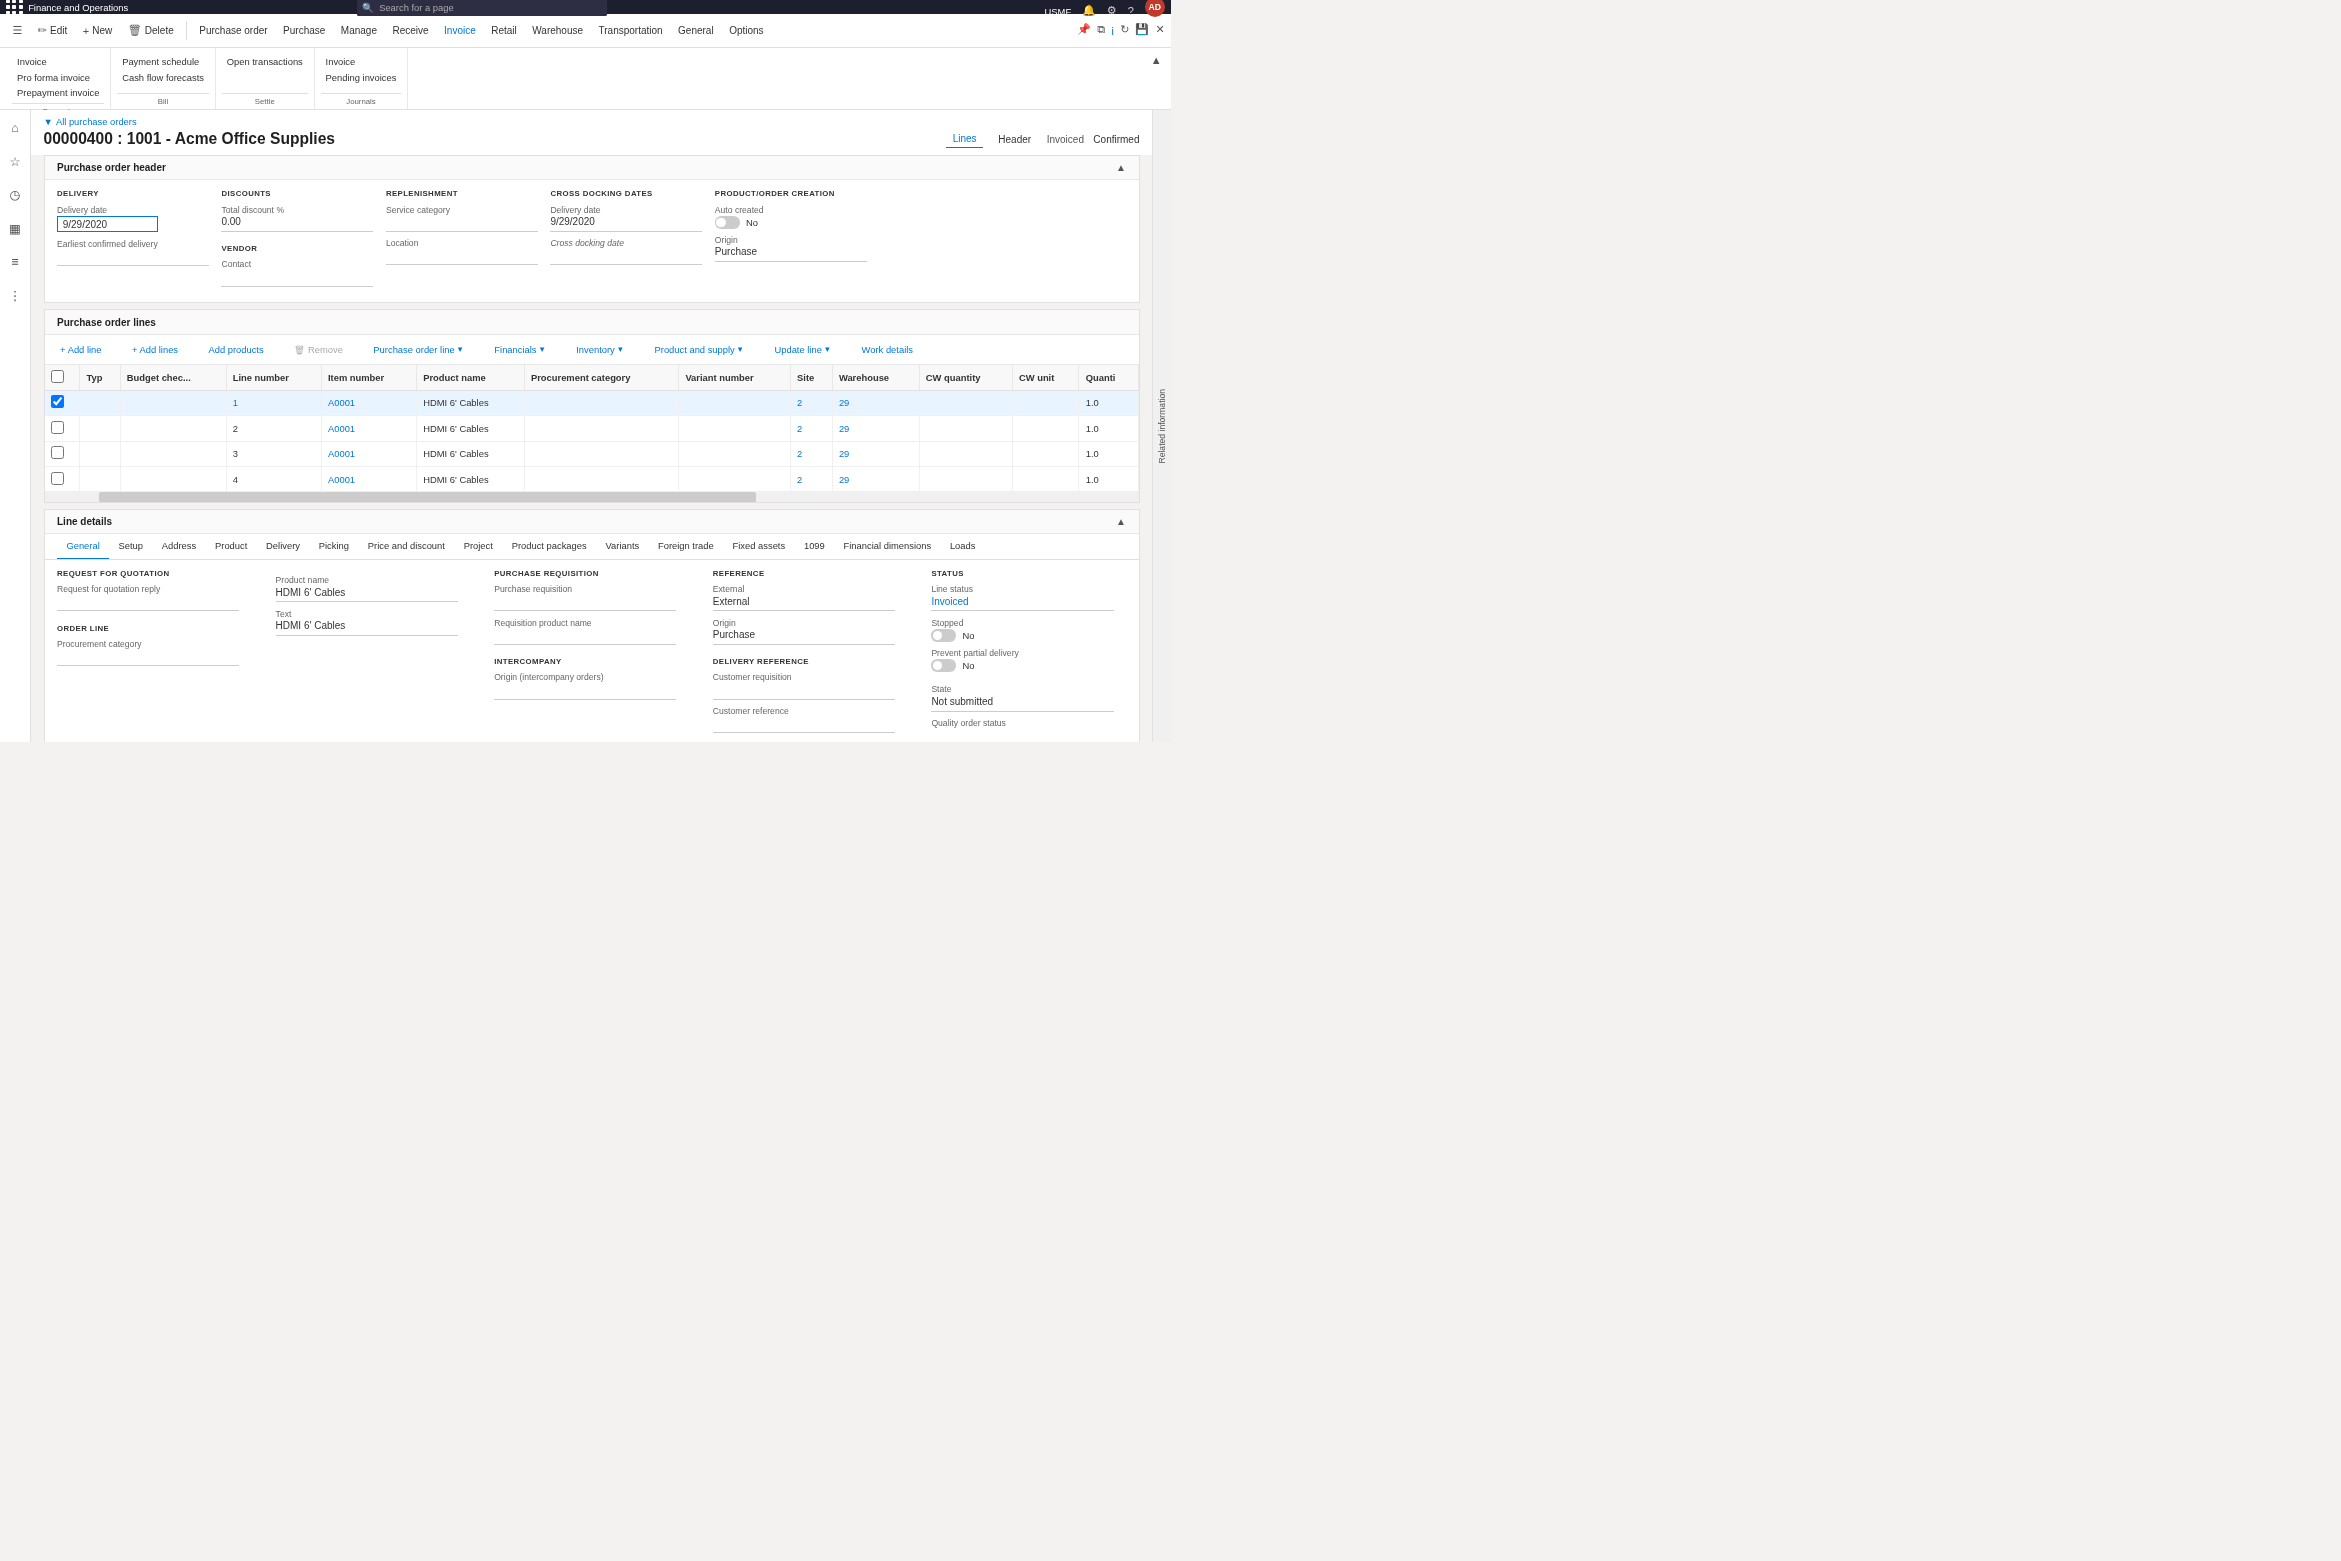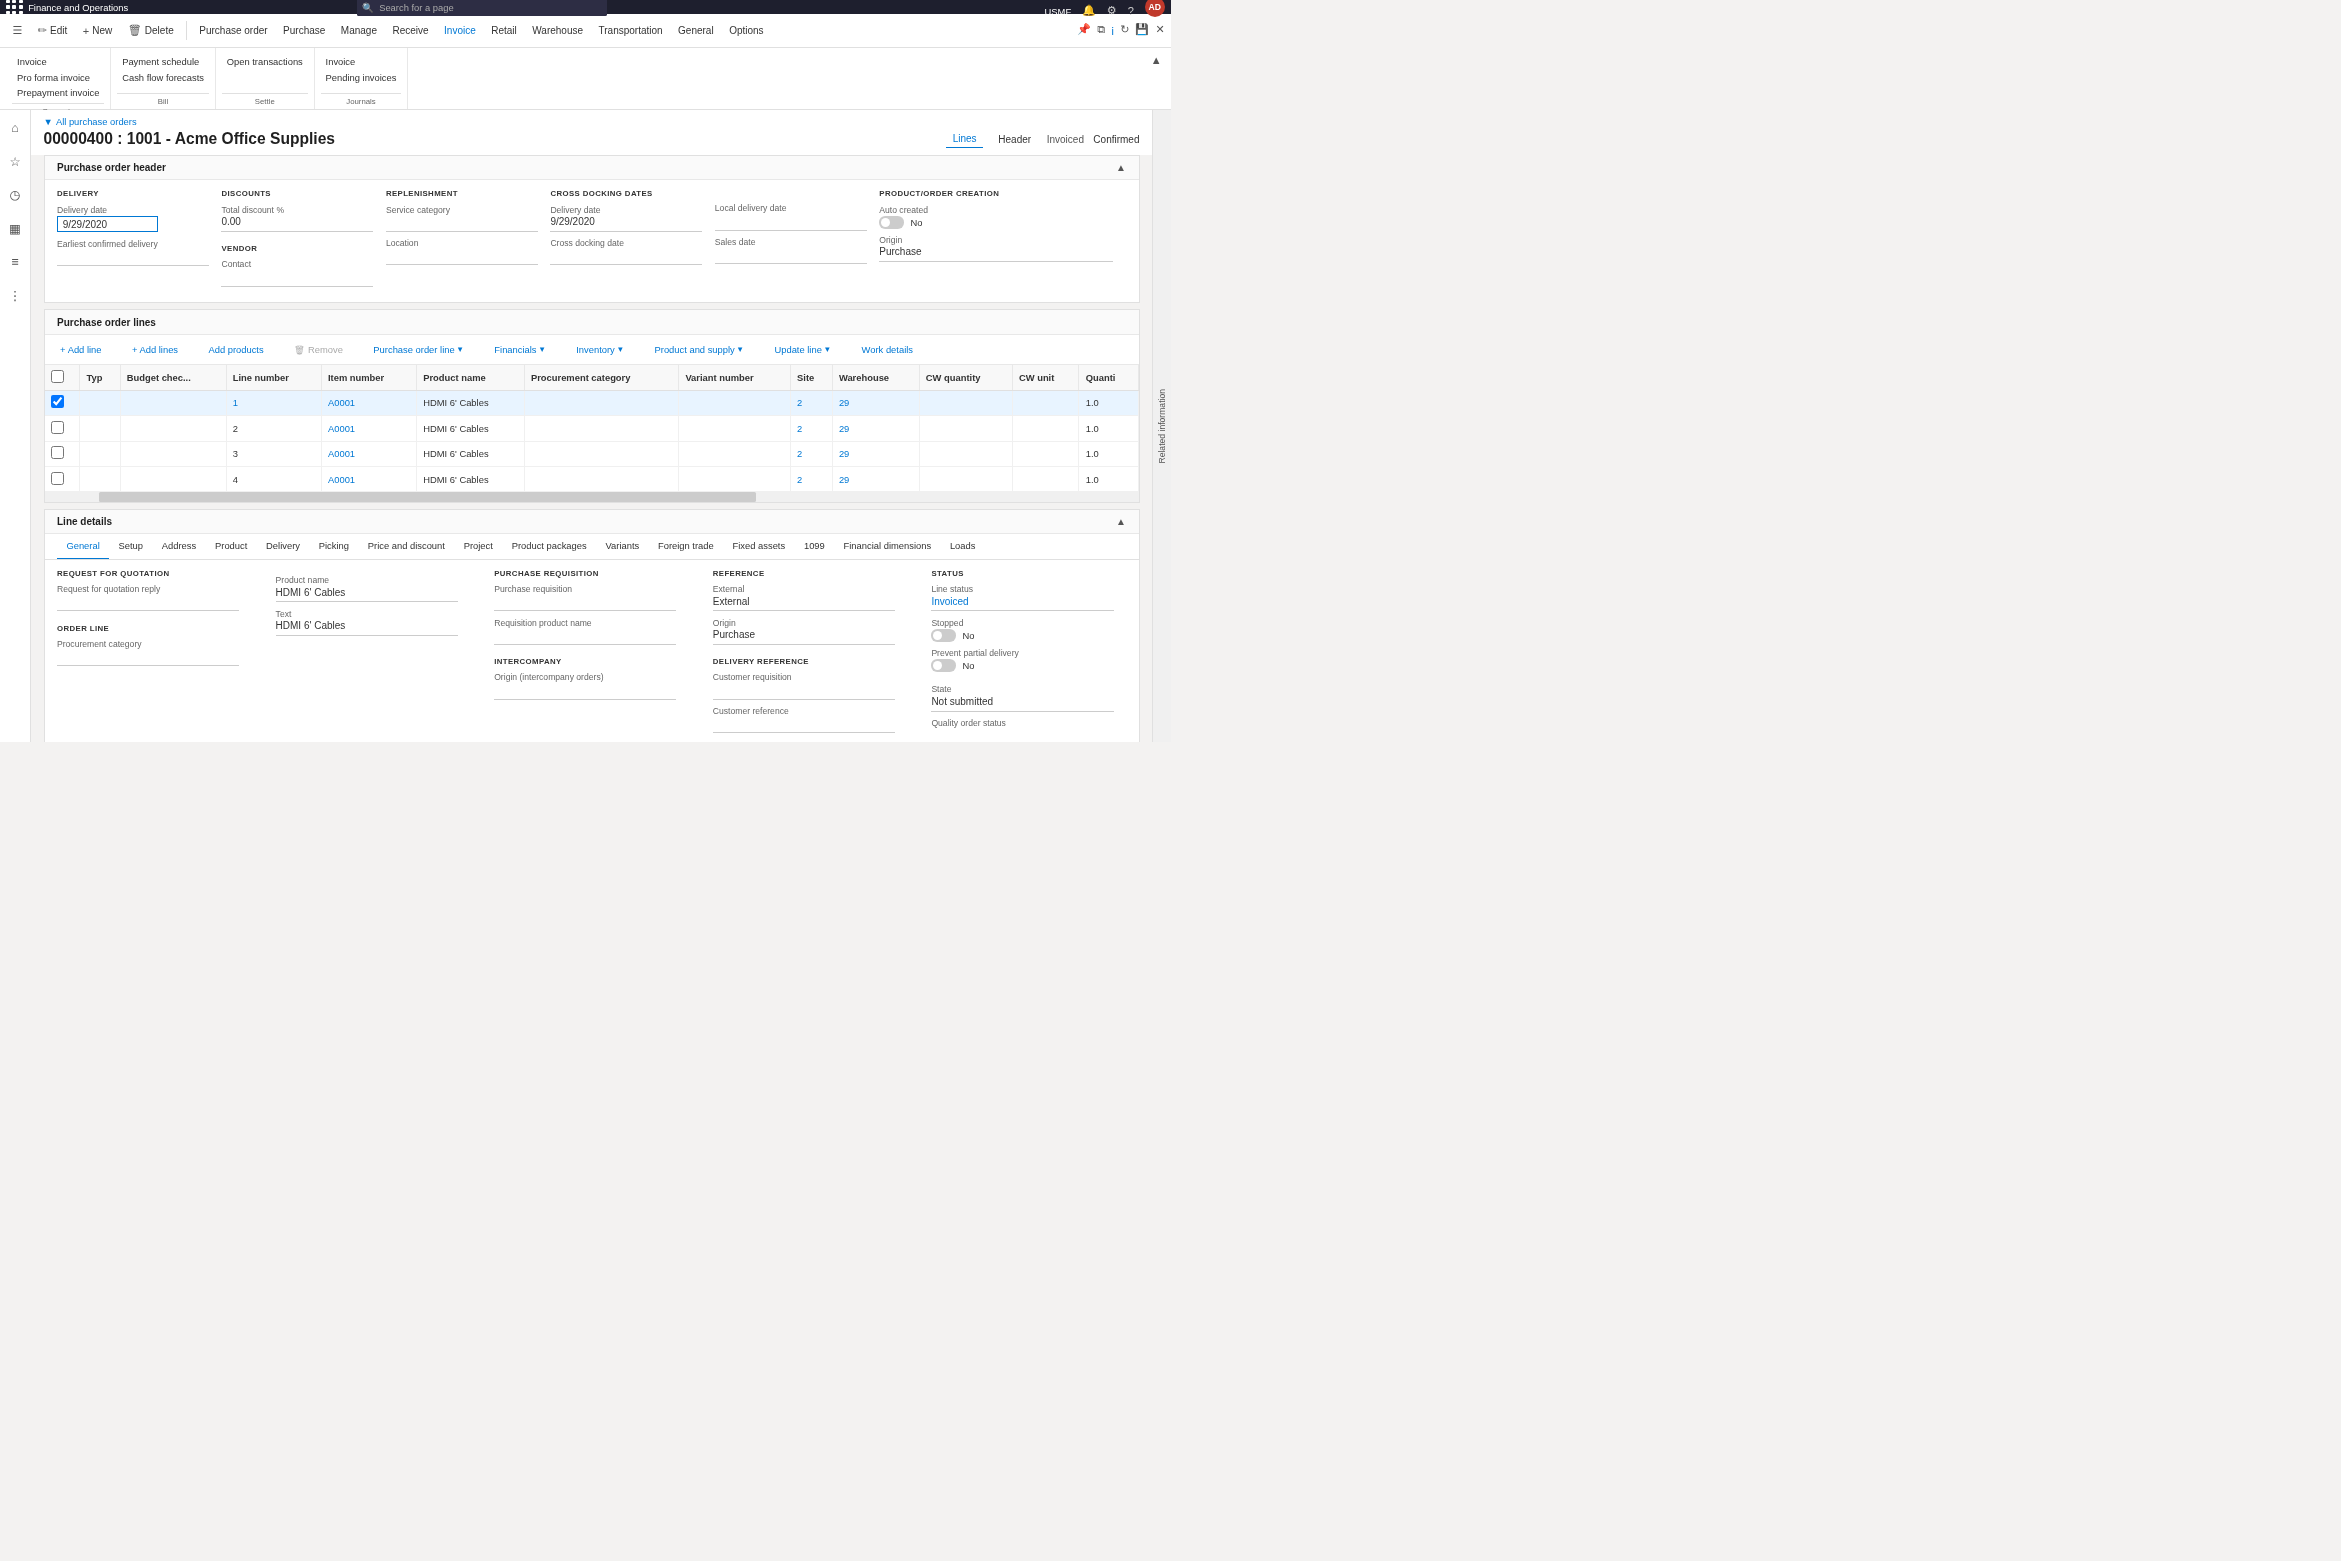--- a/index.html
+++ b/index.html
@@ -384,30 +384,24 @@
             <div class="field-label">Service category</div>
             <div class="field-value"></div>
             <div class="field-label" style="margin-top:6.2px;">Location</div>
             <div class="field-value"></div>
           </div>
 
           <div class="field-group">
             <div class="field-section-title">CROSS DOCKING DATES</div>
             <div class="field-label">Delivery date</div>
             <div class="field-value">9/29/2020</div>
-            <div class="field-label" style="margin-top:6.2px;">Cross docking date</div>
+            <div class="field-label" style="margin-top:6.2px;font-style:italic;">Cross docking date</div>
             <div class="field-value"></div>
           </div>
 
-          <div class="field-group">
-            <div class="field-label" style="margin-top:14px;">Local delivery date</div>
-            <div class="field-value"></div>
-            <div class="field-label" style="margin-top:6.2px;">Sales date</div>
-            <div class="field-value"></div>
-          </div>
 
           <div class="field-group">
             <div class="field-section-title">PRODUCT/ORDER CREATION</div>
             <div class="field-label">Auto created</div>
             <div class="toggle-wrap">
               <div class="toggle off"></div>
               <span class="toggle-label">No</span>
             </div>
             <div class="field-label" style="margin-top:6.2px;">Origin</div>
             <div class="field-value">Purchase</div>

